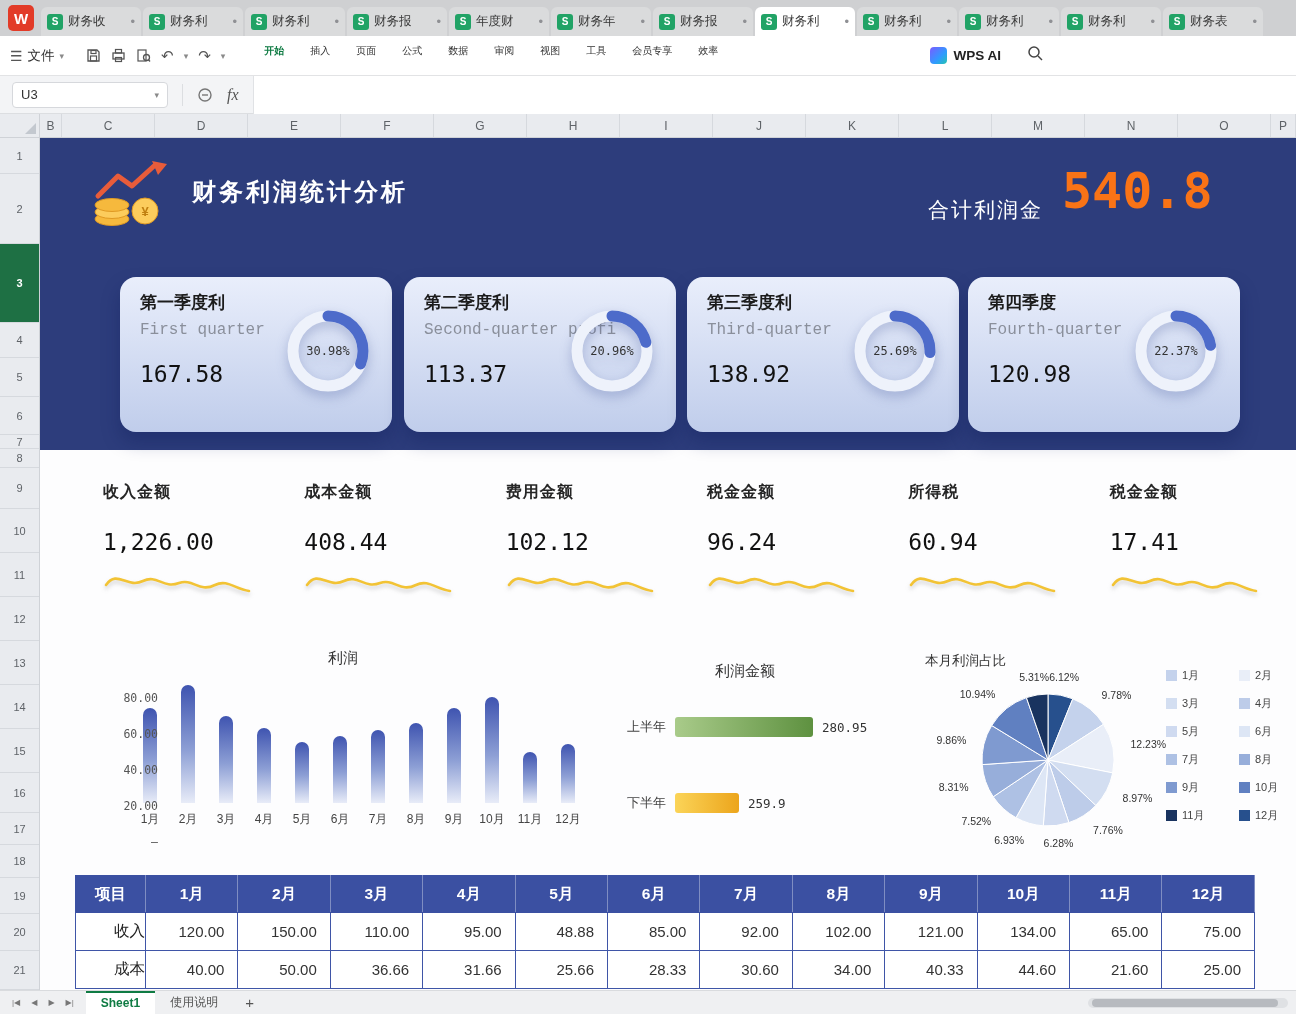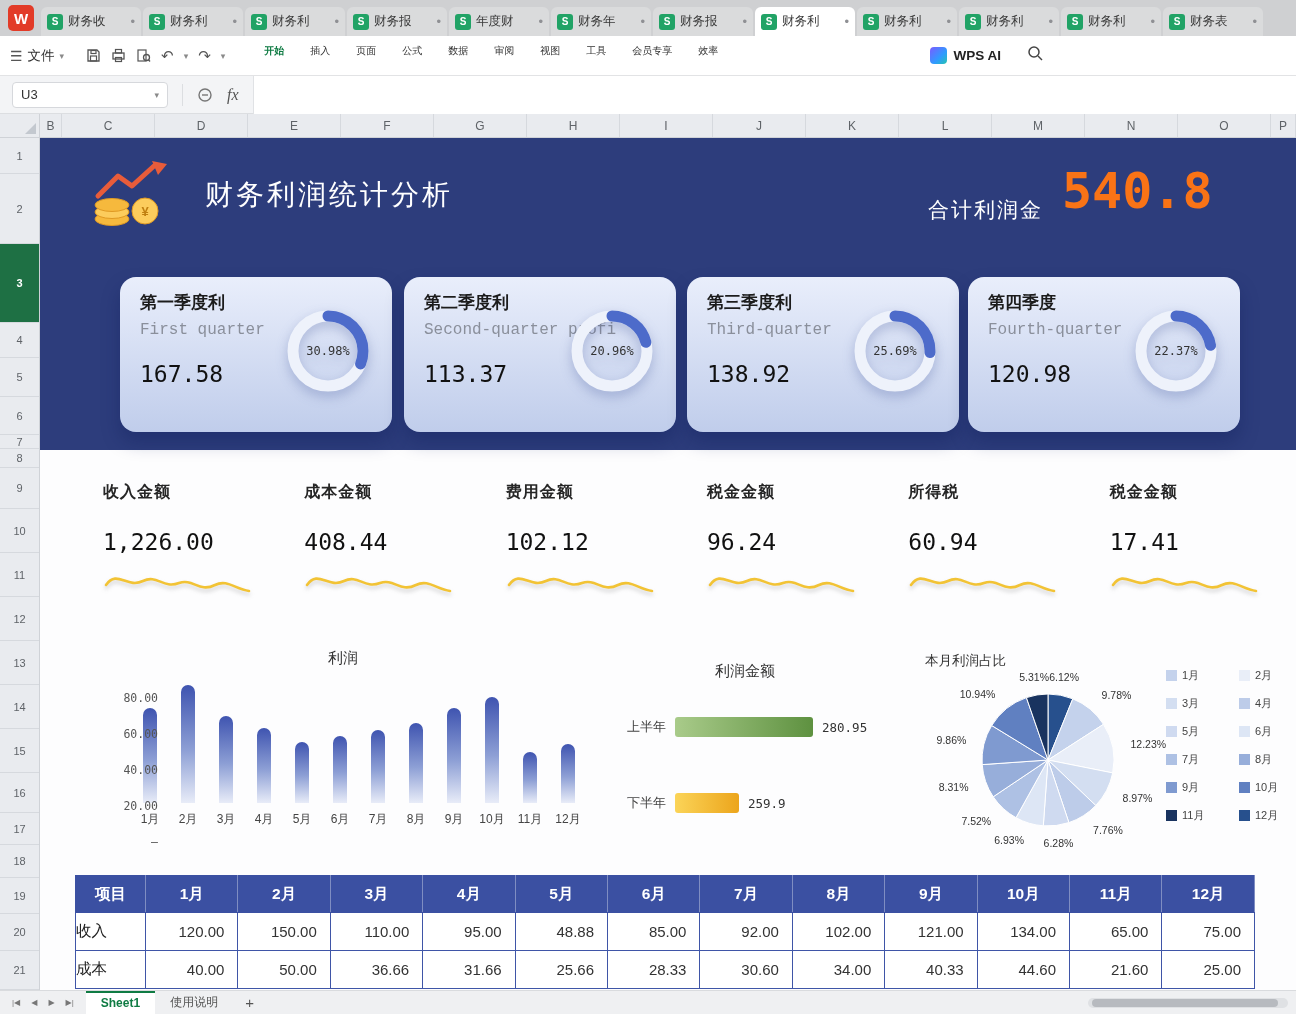--- a/index.html
+++ b/index.html
@@ -51,21 +51,21 @@
   .colhead.clast{flex:1;width:auto;}
   .sheet{position:absolute;top:138px;left:0;right:0;bottom:24px;display:flex;}
   .rowheads{width:40px;flex:none;background:#e9ebef;border-right:1px solid #cfd2d7;display:flex;flex-direction:column;}
   .rowhead{display:flex;align-items:center;justify-content:center;font-size:11px;color:#5f6368;border-bottom:1px solid #d6d9de;flex:none;overflow:hidden;}
   .rowhead.selected{background:#1e7044;color:#fff;font-weight:bold;}
   .canvas{position:relative;flex:1;background:#fdfdfe;overflow:hidden;}
 
   
   .banner{position:absolute;left:0;top:0;width:100%;height:312px;background:#2d3d7c;}
   .banner-icon{position:absolute;left:52px;top:20px;}
-  .banner-title{position:absolute;left:165px;top:38px;font-size:28px;font-weight:normal;color:#fff;letter-spacing:3px;}
+  .banner-title{position:absolute;left:152px;top:38px;font-size:24px;font-weight:bold;color:#fff;letter-spacing:3px;}
   .total-label{position:absolute;left:888px;top:58px;font-size:21px;color:#fff;letter-spacing:2px;}
   .total-value{position:absolute;left:1022px;top:24px;font-size:50px;font-weight:bold;color:#f97316;font-family:"DejaVu Sans Mono",monospace;}
 
   
   .card{position:absolute;top:139px;width:272px;height:155px;border-radius:16px;background:linear-gradient(180deg,#e9eefb 0%,#c0cdeb 100%);box-shadow:0 10px 18px rgba(15,30,90,.35);}
   .card-title{position:absolute;left:20px;top:14px;font-size:17px;font-weight:bold;color:#1c1c1c;}
   .card-sub{position:absolute;left:20px;top:44px;font-size:16px;color:#8a8f9b;font-family:"Liberation Mono",monospace;}
   .card-value{position:absolute;left:20px;top:84px;font-size:23px;color:#111;font-family:"DejaVu Sans Mono",monospace;}
   .card-donut{position:absolute;right:18px;top:28px;width:92px;height:92px;filter:drop-shadow(0 5px 6px rgba(60,80,150,.3));}
   .card-donut text{font-family:"DejaVu Sans Mono",monospace;}
@@ -101,21 +101,21 @@
   .pie-block{position:absolute;left:840px;top:500px;width:320px;height:235px;}
   .pie-title{position:absolute;left:45px;top:14px;font-size:13.5px;color:#333;}
   .legend{position:absolute;left:1126px;top:530px;width:134px;display:grid;grid-template-columns:1fr 1fr;row-gap:13px;column-gap:12px;}
   .litem{display:flex;align-items:center;gap:5px;font-size:11px;color:#444;}
   .lswatch{width:11px;height:11px;flex:none;}
 
   
   .dtable{position:absolute;left:35px;top:737px;width:1180px;border-collapse:collapse;table-layout:fixed;}
   .dtable th{background:#3b50a2;color:#fff;font-size:15.5px;font-weight:bold;height:37px;border:1px solid #3b50a2;border-right:1px solid rgba(255,255,255,.35);}
   .dtable td{height:38px;border:1px solid #3f55a7;font-size:15px;color:#333;text-align:right;padding-right:13px;background:#fff;}
-  .dtable td.rowname{text-align:left;padding-right:0;font-size:15.5px;color:#222;}
+  .dtable td.rowname{text-align:right;padding-right:0;font-size:15.5px;color:#222;}
 
   
   .sheetbar{position:absolute;left:0;right:0;bottom:0;height:24px;background:#eff0f2;border-top:1px solid #d9dbde;display:flex;align-items:center;font-size:12px;}
   .navbtns{display:flex;gap:11px;color:#777;padding:0 12px;font-size:8px;align-items:center;}
   .stabs{display:flex;height:24px;}
   .stab{padding:0 15px;height:24px;line-height:23px;color:#555;cursor:default;white-space:nowrap;}
   .stab.active{background:#fff;color:#0f7b43;font-weight:bold;border-top:2px solid #0f7b43;line-height:21px;}
   .addsheet{padding:0 12px;color:#555;font-size:15px;}
   .hscroll{margin-left:auto;margin-right:8px;width:200px;height:10px;border-radius:5px;background:#dfe1e4;position:relative;}
   .hthumb{position:absolute;left:4px;top:1px;height:8px;width:186px;border-radius:4px;background:#b7babf;}

